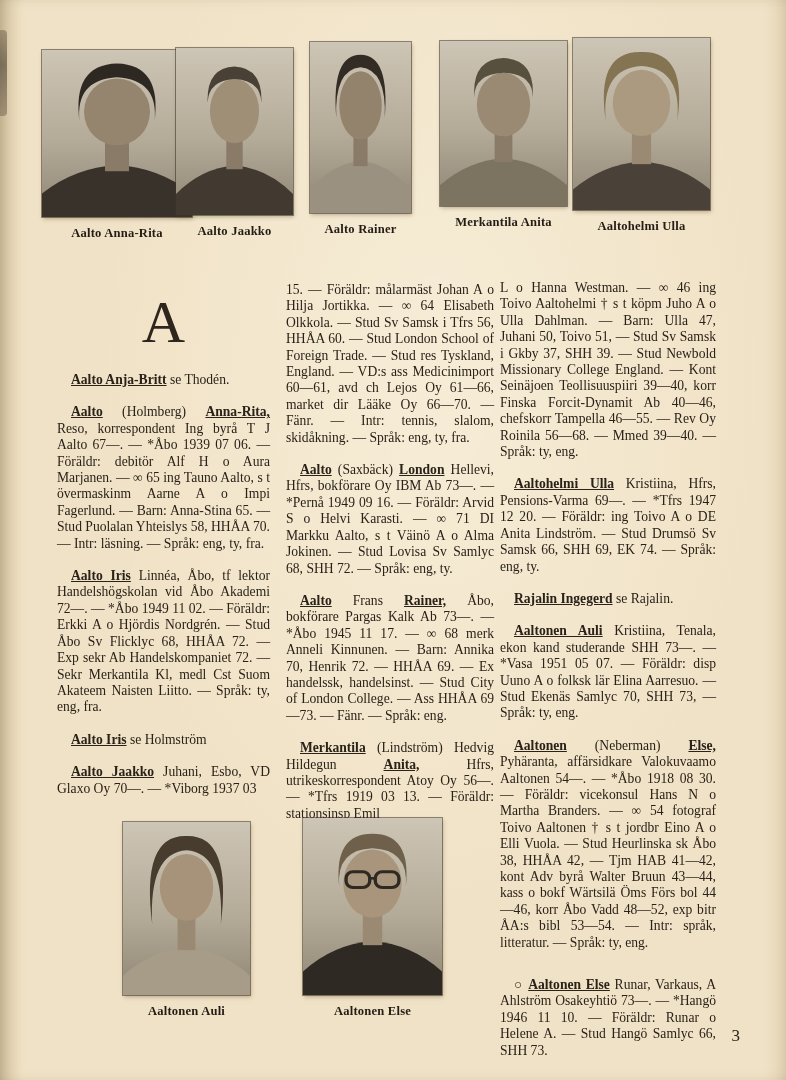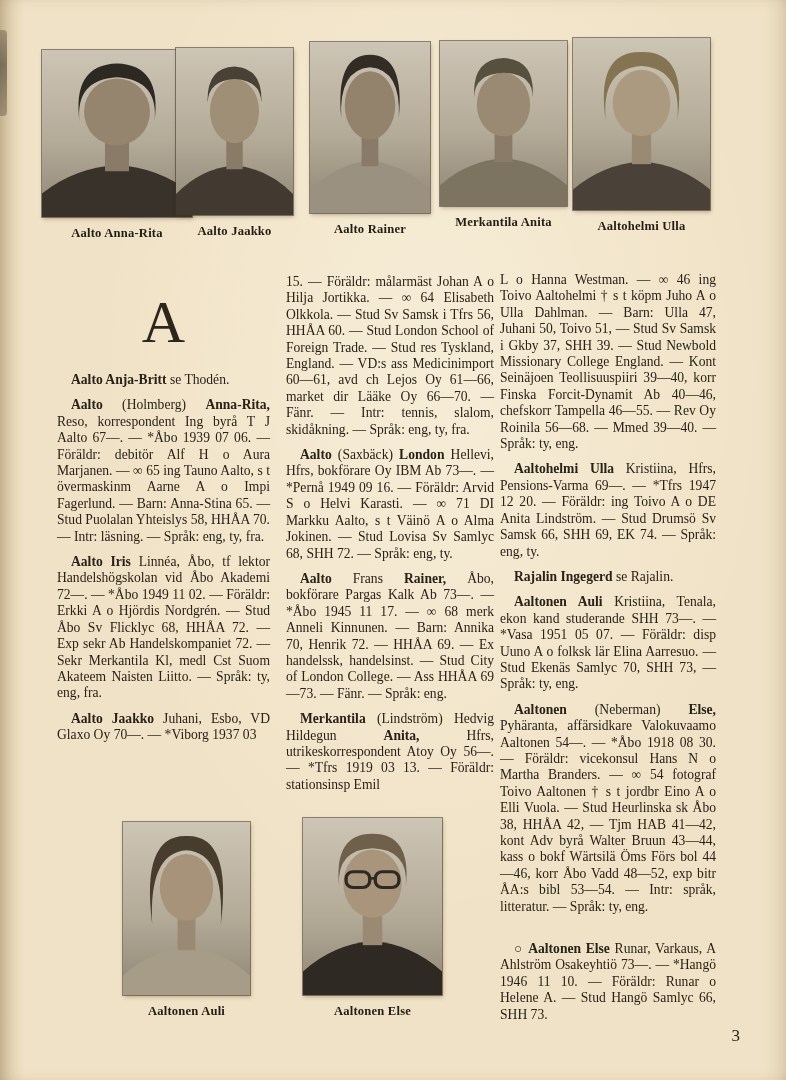--- a/index.html
+++ b/index.html
@@ -31,41 +31,41 @@
   }
   .photo-frame svg{display:block;width:100%;height:100%;}
   .caption{
     position:absolute;left:-14px;right:-14px;top:100%;
     margin-top:9px;text-align:center;
     font-weight:bold;font-size:12.6px;color:#241d15;
     letter-spacing:.2px;white-space:nowrap;
   }
   .p1{left:42px;top:50px;width:150px;height:167px;}
   .p2{left:176px;top:48px;width:117px;height:167px;}
-  .p3{left:310px;top:42px;width:120px;height:171px;}
+  .p3{left:310px;top:42px;width:101px;height:171px;}
   .p4{left:440px;top:41px;width:127px;height:165px;}
   .p5{left:573px;top:38px;width:137px;height:172px;}
   .b1{left:123px;top:822px;width:127px;height:173px;}
   .b2{left:303px;top:818px;width:139px;height:177px;}
   
   .col{position:absolute;font-size:13.6px;line-height:16.4px;}
   .col-left{left:57px;top:268px;width:213px;}
   .col-middle{left:286px;top:266px;width:208px;}
   .col-right{left:500px;top:264px;width:216px;}
   .section-letter{
     text-align:center;
     font-size:60px;line-height:1;
     margin:24px 0 20px;
     color:#2e261c;
   }
-  .para{margin:8px 0 9px;text-align:justify;text-indent:14px;}
+  .para{margin:16px 0 9px;text-align:justify;text-indent:14px;}
   .para.continuation{text-indent:0;}
   .para.reference{text-align:left;}
   .para.entry-spaced{margin-top:26px;}
-  .bold{font-weight:bold;}
+  .bold{font-weight:bold;text-decoration:underline;}
   .page-number{
     position:absolute;left:700px;top:1026px;width:40px;
     text-align:right;font-size:17px;color:#2a2219;
   }
 </style>
 </head>
 <body>
 
 <svg width="0" height="0" style="position:absolute" aria-hidden="true">
   <defs>
@@ -139,20 +139,21 @@
         </svg>
     </div>
     <figcaption class="caption">Aaltohelmi Ulla</figcaption>
   </figure>
 
   <div class="col col-left">
     <div class="section-letter">A</div>
   <p class="para reference"><span class="bold">Aalto Anja-Britt</span><span> se Thodén.</span></p>
       <p class="para entry"><span class="bold">Aalto</span><span> (Holmberg) </span><span class="bold">Anna-Rita,</span><span> Reso, korrespondent Ing byrå T J Aalto 67—. — *Åbo 1939 07 06. — Föräldr: debitör Alf H o Aura Marjanen. — ∞ 65 ing Tauno Aalto, s t övermaskinm Aarne A o Impi Fagerlund. — Barn: Anna-Stina 65. — Stud Puolalan Yhteislys 58, HHÅA 70. — Intr: läsning. — Språk: eng, ty, fra.</span></p>
       <p class="para entry"><span class="bold">Aalto Iris</span><span> Linnéa, Åbo, tf lektor Handelshögskolan vid Åbo Akademi 72—. — *Åbo 1949 11 02. — Föräldr: Erkki A o Hjördis Nordgrén. — Stud Åbo Sv Flicklyc 68, HHÅA 72. — Exp sekr Ab Handelskompaniet 72. — Sekr Merkantila Kl, medl Cst Suom Akateem Naisten Liitto. — Språk: ty, eng, fra.</span></p>
+      <p class="para reference"><span class="bold">Aalto Iris</span><span> se Holmström</span></p>
       <p class="para entry"><span class="bold">Aalto Jaakko</span><span> Juhani, Esbo, VD Glaxo Oy 70—. — *Viborg 1937 03</span></p>
     </div>
   <div class="col col-middle">
       <p class="para continuation"><span>15. — Föräldr: målarmäst Johan A o Hilja Jortikka. — ∞ 64 Elisabeth Olkkola. — Stud Sv Samsk i Tfrs 56, HHÅA 60. — Stud London School of Foreign Trade. — Stud res Tyskland, England. — VD:s ass Medicinimport 60—61, avd ch Lejos Oy 61—66, market dir Lääke Oy 66—70. — Fänr. — Intr: tennis, slalom, skidåkning. — Språk: eng, ty, fra.</span></p>
       <p class="para entry"><span class="bold">Aalto</span><span> (Saxbäck) </span><span class="bold">London</span><span> Hellevi, Hfrs, bokförare Oy IBM Ab 73—. — *Pernå 1949 09 16. — Föräldr: Arvid S o Helvi Karasti. — ∞ 71 DI Markku Aalto, s t Väinö A o Alma Jokinen. — Stud Lovisa Sv Samlyc 68, SHH 72. — Språk: eng, ty.</span></p>
       <p class="para entry"><span class="bold">Aalto</span><span> Frans </span><span class="bold">Rainer,</span><span> Åbo, bokförare Pargas Kalk Ab 73—. — *Åbo 1945 11 17. — ∞ 68 merk Anneli Kinnunen. — Barn: Annika 70, Henrik 72. — HHÅA 69. — Ex handelssk, handelsinst. — Stud City of London College. — Ass HHÅA 69—73. — Fänr. — Språk: eng.</span></p>
       <p class="para entry"><span class="bold">Merkantila</span><span> (Lindström) Hedvig Hildegun </span><span class="bold">Anita,</span><span> Hfrs, utrikeskorrespondent Atoy Oy 56—. — *Tfrs 1919 03 13. — Föräldr: stationsinsp Emil</span></p>
     </div>
   <div class="col col-right">
       <p class="para continuation"><span>L o Hanna Westman. — ∞ 46 ing Toivo Aaltohelmi † s t köpm Juho A o Ulla Dahlman. — Barn: Ulla 47, Juhani 50, Toivo 51, — Stud Sv Samsk i Gkby 37, SHH 39. — Stud Newbold Missionary College England. — Kont Seinäjoen Teollisuuspiiri 39—40, korr Finska Forcit-Dynamit Ab 40—46, chefskorr Tampella 46—55. — Rev Oy Roinila 56—68. — Mmed 39—40. — Språk: ty, eng.</span></p>

